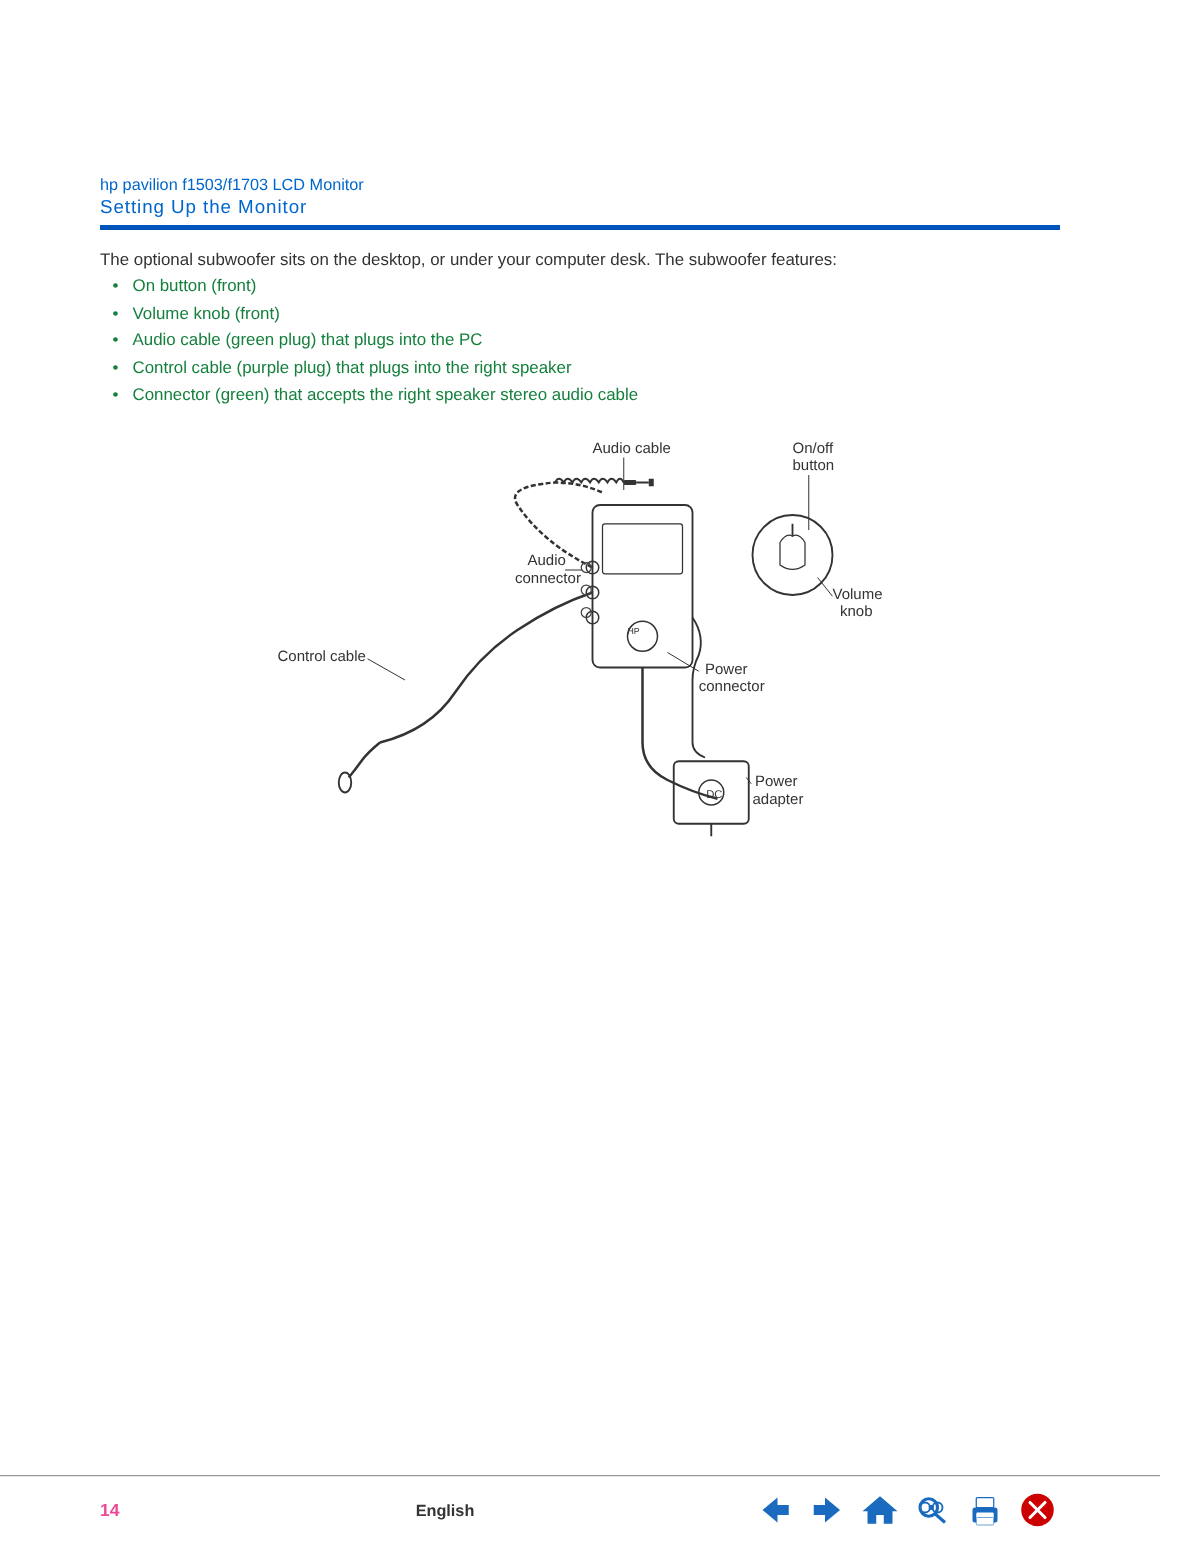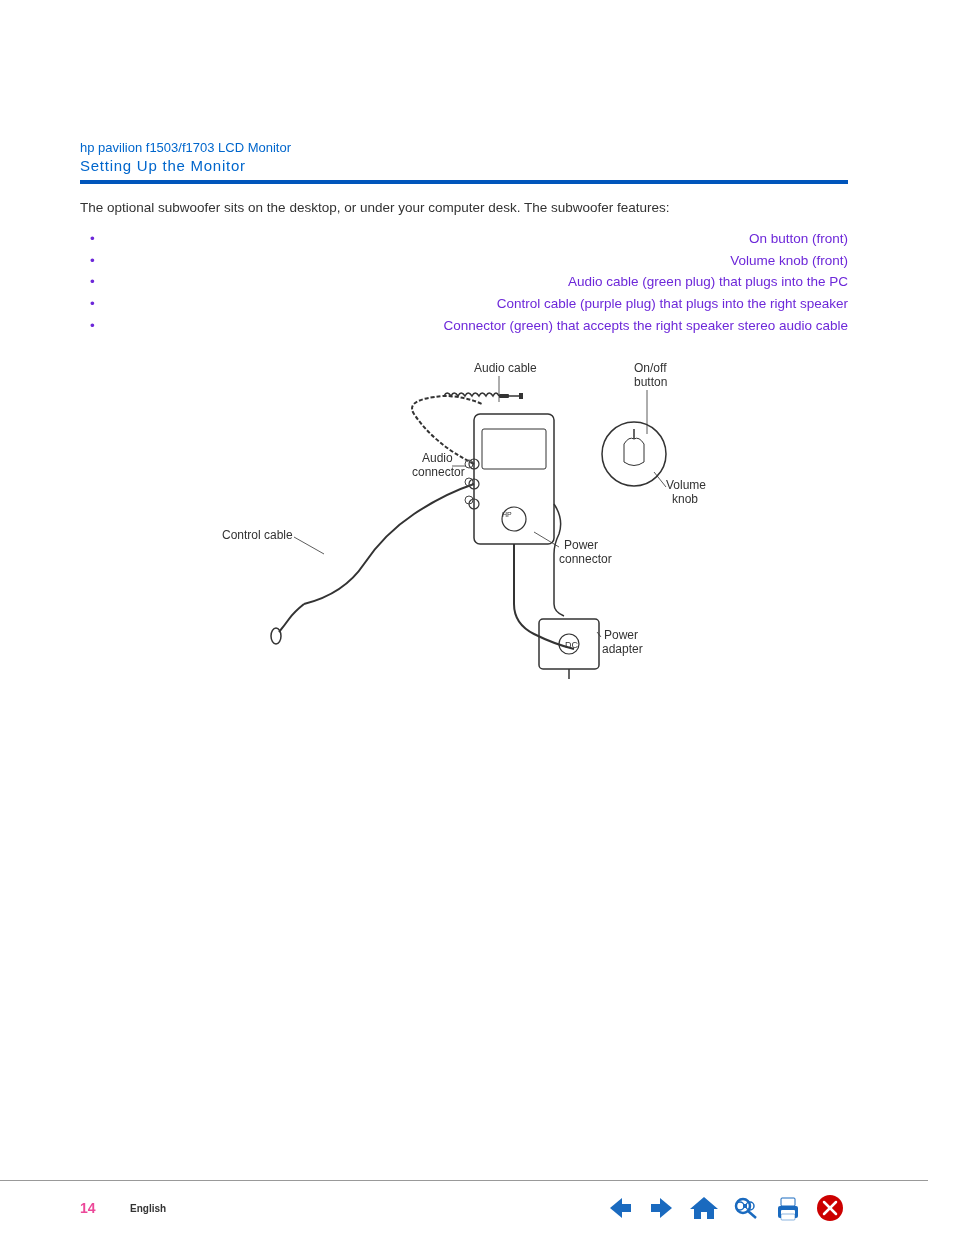--- a/index.html
+++ b/index.html
@@ -52,37 +52,35 @@
       height: 4px;
       background: #0055bb;
       margin-bottom: 14px;
     }
 
     
     .body-text {
       font-size: 13.5px;
       line-height: 1.5;
       color: #333;
-      margin-bottom: 10px;
     }
 
     
     .bullet-list {
       list-style: none;
       padding-left: 10px;
       margin-bottom: 18px;
     }
 
     .bullet-list li {
       font-size: 13.5px;
       line-height: 1.6;
-      color: #6d28d9;
+      color: #15803d;
       padding-left: 16px;
       position: relative;
-      text-align: right;
     }
 
     .bullet-list li::before {
       content: "•";
       position: absolute;
       left: 0;
       top: 0;
     }
 
     
@@ -109,24 +107,25 @@
     }
 
     .footer-page-num {
       font-size: 14px;
       font-weight: bold;
       color: #ec4899;
       min-width: 30px;
     }
 
     .footer-lang {
-      font-size: 10px;
+      font-size: 13px;
       font-weight: bold;
       color: #333;
       flex: 1;
+      text-align: center;
     }
 
     .footer-nav {
       display: flex;
       gap: 6px;
       align-items: center;
     }
 
     .nav-btn {
       width: 36px;

